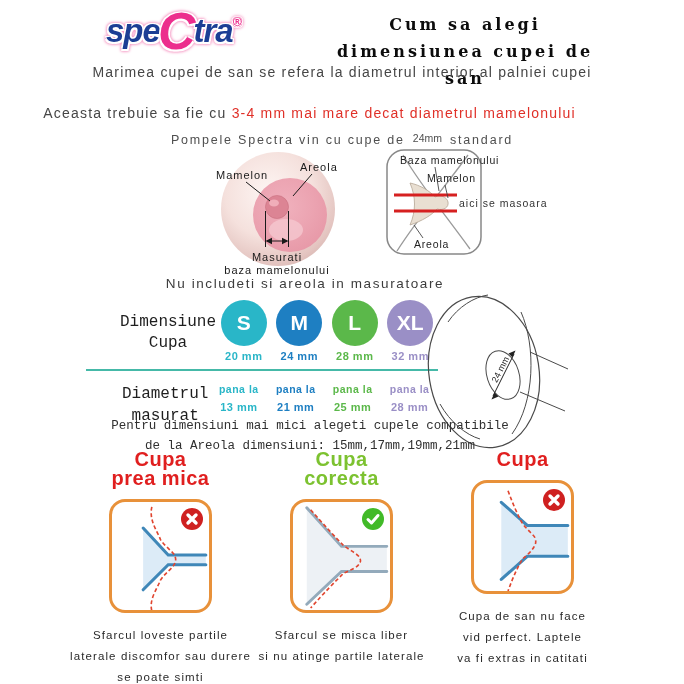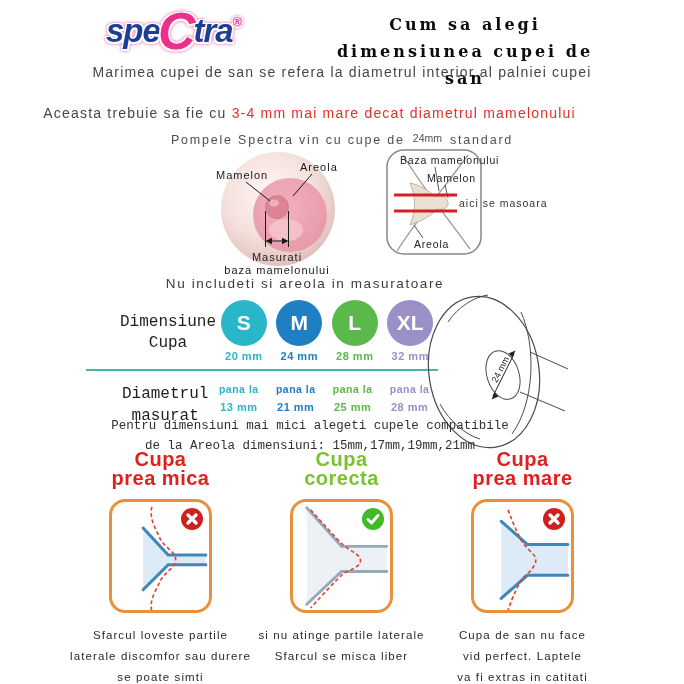--- a/index.html
+++ b/index.html
@@ -244,29 +244,28 @@
         <polygon points="14,6 50,46 97,46 97,72 50,72 14,106" fill="#edf1f5"></polygon>
         <path d="M14 6 L50 46 H97 M14 106 L50 72 H97" stroke="#93aabb" stroke-width="3" fill="none" stroke-linecap="round"></path>
         <path d="M18 8 C32 24, 44 37, 52 45 C60 51, 67 54, 69 58 C70 60, 70 62, 69 63 C67 68, 60 70, 52 74 C44 82, 32 94, 18 110" stroke="#e0452f" stroke-width="1.7" stroke-dasharray="4 2.6" fill="none"></path>
       </svg>
       <svg class="picon" width="24" height="24" viewBox="0 0 24 24">
         <circle cx="12" cy="12" r="11" fill="#41ba28"></circle>
         <path d="M7 12.5 L10.5 16 L17 8.5" stroke="#fff" stroke-width="3" fill="none" stroke-linecap="round" stroke-linejoin="round"></path>
       </svg>
     </div>
     <div class="pcap">
+      <div>Sfarcul se misca liber</div>
       <div>si nu atinge partile laterale</div>
-      <div>Sfarcul se misca liber</div>
     </div>
   </div>
 
   <div class="panel">
     <div class="ptitle t-red">
       <div>Cupa</div>
-      <div>prea mare</div>
     </div>
     <div class="pbox">
       <svg class="fun" width="97" height="108" viewBox="0 0 100 112">
         <polygon points="28,20 55,44 97,44 97,76 55,76 28,100" fill="#dcebf7"></polygon>
         <path d="M28 20 L55 44 H97 M28 100 L55 76 H97" stroke="#3f87b8" stroke-width="3.2" fill="none" stroke-linecap="round"></path>
         <path d="M35 8 C40 22, 45 33, 50 42 C56 50, 62 54, 63 57 C64 60, 64 62, 63 64 C60 71, 54 75, 50 79 C45 87, 40 98, 35 112" stroke="#e0452f" stroke-width="1.7" stroke-dasharray="4 2.6" fill="none"></path>
       </svg>
       <svg class="picon" width="24" height="24" viewBox="0 0 24 24">
         <circle cx="12" cy="12" r="11" fill="#cf2020"></circle>
         <path d="M8 8 L16 16 M16 8 L8 16" stroke="#fff" stroke-width="3.4" stroke-linecap="round"></path>

